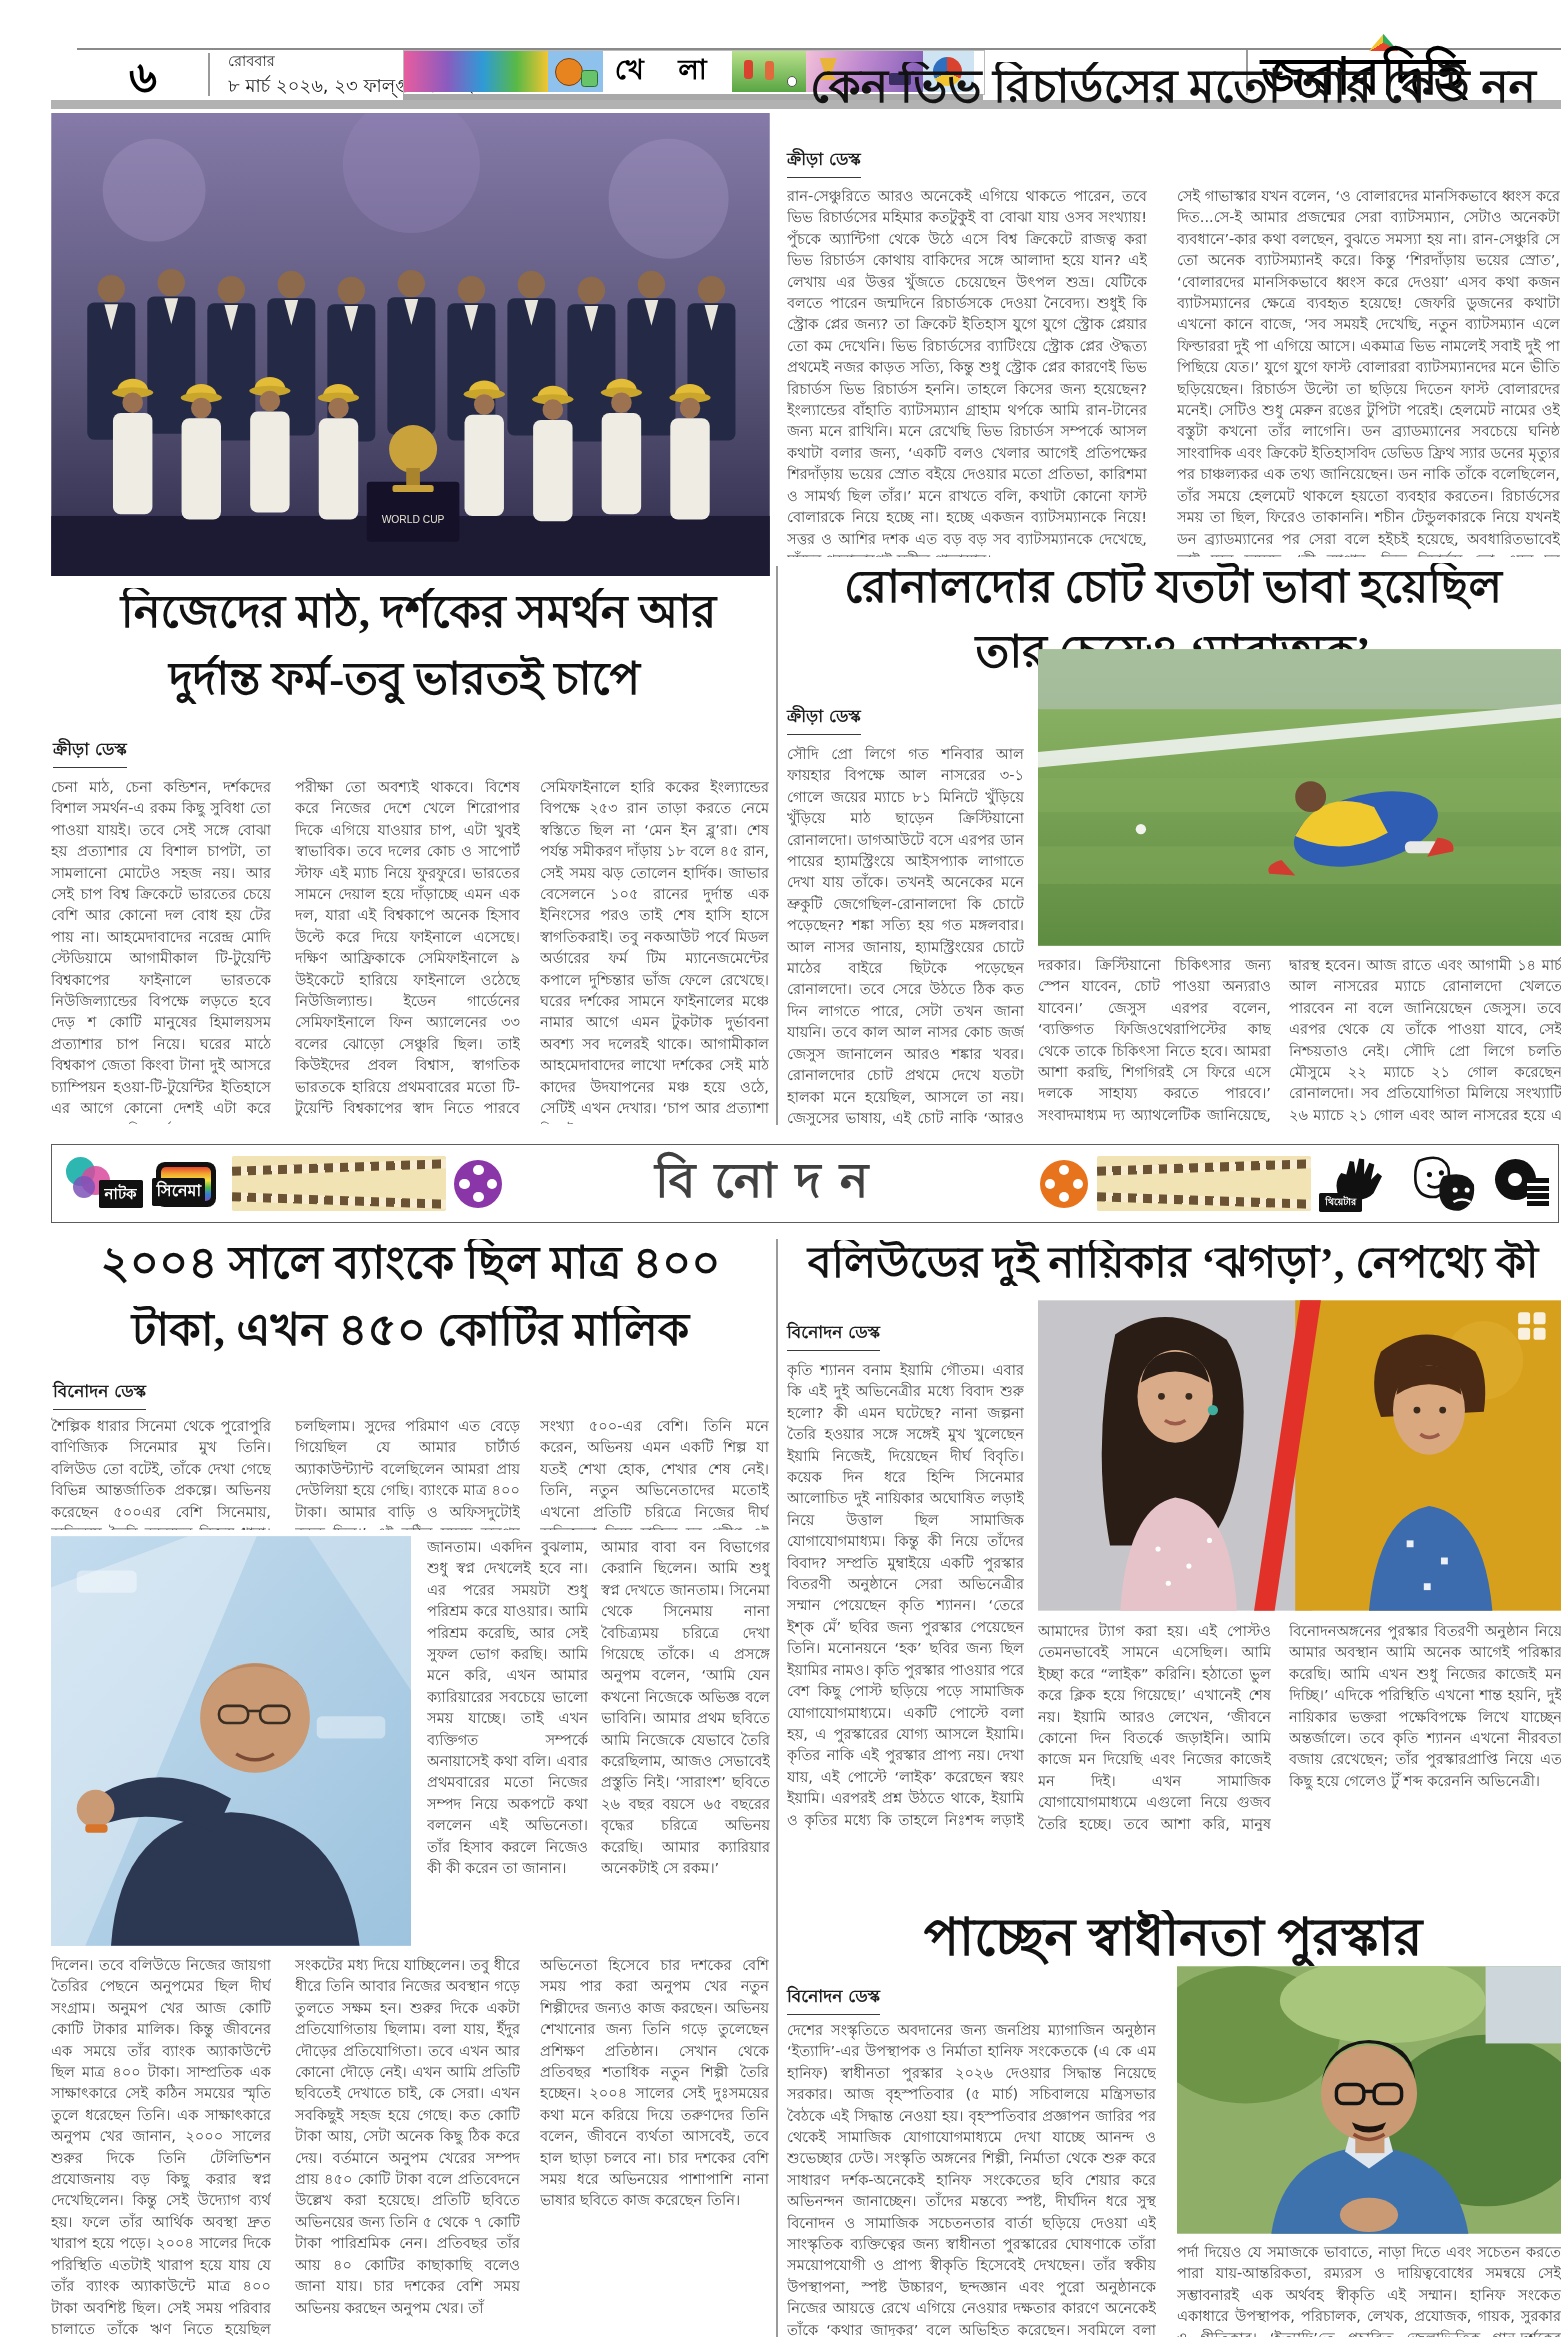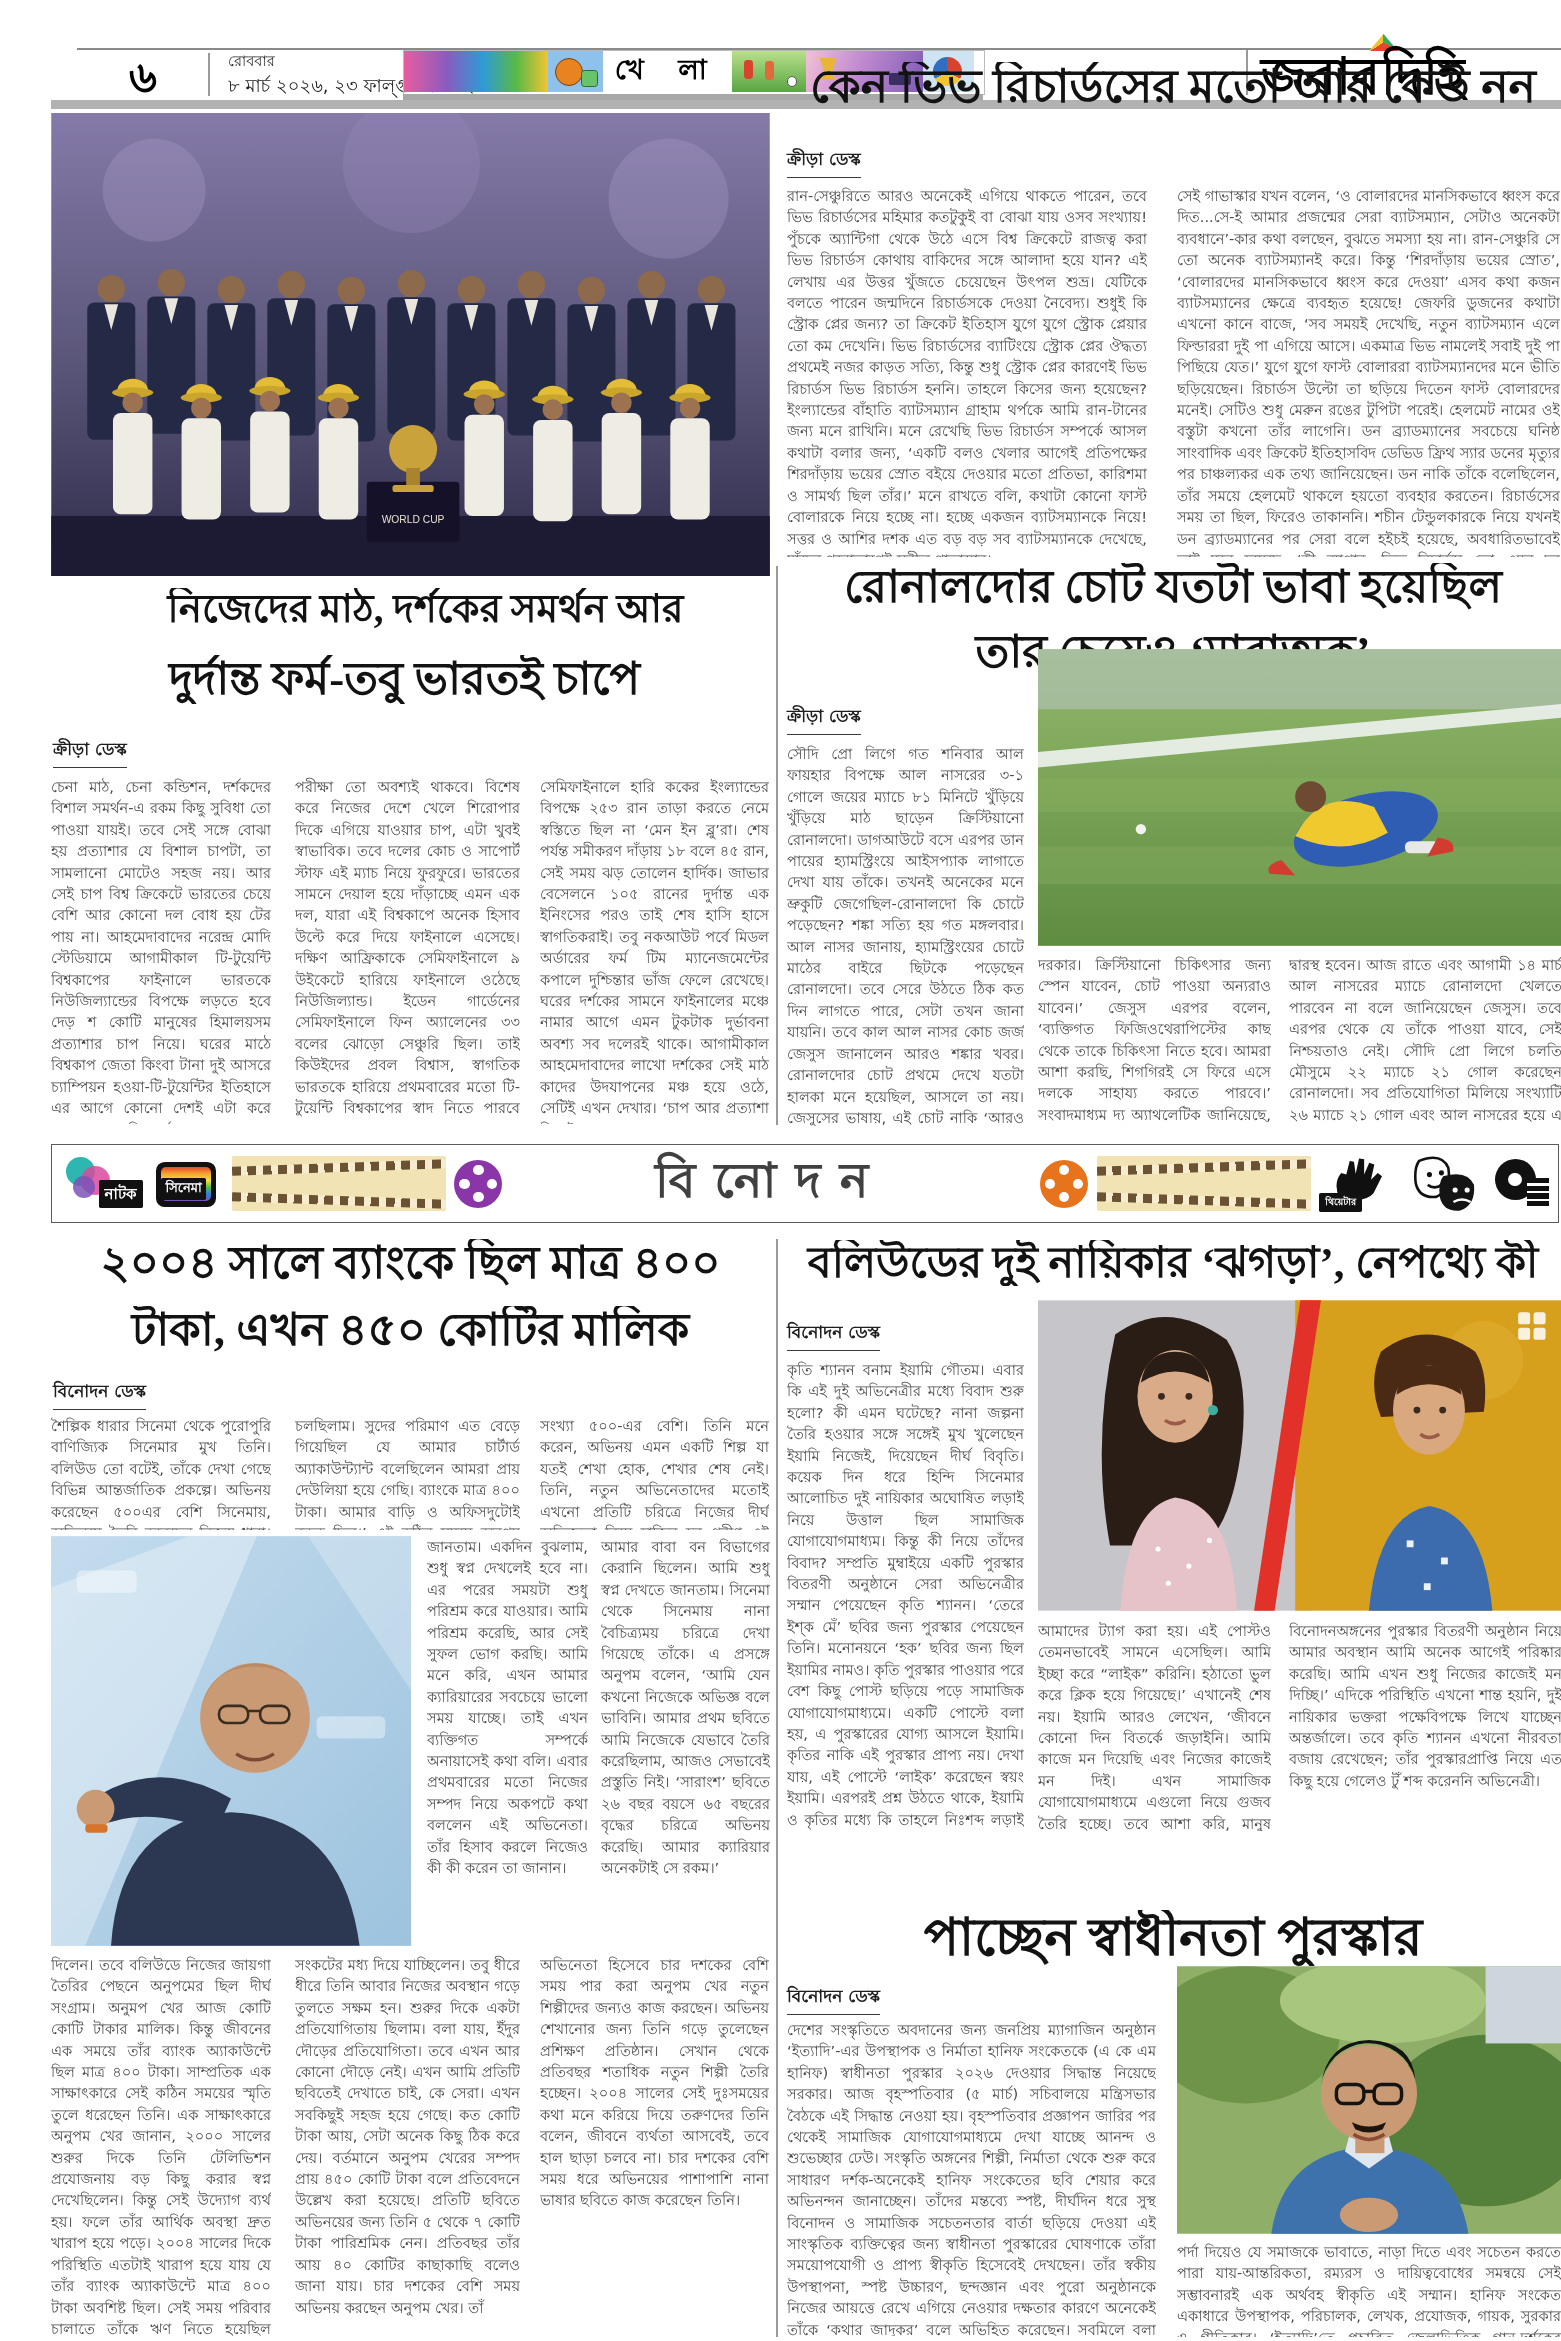--- a/index.html
+++ b/index.html
@@ -137,21 +137,21 @@
     </svg>
   </div>
 
   <div class="abs headline" style="left:785px;top:62px;width:776px;font-size:46px;">কেন ভিভ রিচার্ডসের মতো আর কেউ নন</div>
   <div class="abs" style="left:787px;top:146px;">
     <span class="byline">ক্রীড়া ডেস্ক</span>
   </div>
   <div class="abs bodytext" style="left:787px;top:185px;width:360px;height:372px;">রান-সেঞ্চুরিতে আরও অনেকেই এগিয়ে থাকতে পারেন, তবে ভিভ রিচার্ডসের মহিমার কতটুকুই বা বোঝা যায় ওসব সংখ্যায়! পুঁচকে অ্যান্টিগা থেকে উঠে এসে বিশ্ব ক্রিকেটে রাজত্ব করা ভিভ রিচার্ডস কোথায় বাকিদের সঙ্গে আলাদা হয়ে যান? এই লেখায় এর উত্তর খুঁজতে চেয়েছেন উৎপল শুভ্র। যেটিকে বলতে পারেন জন্মদিনে রিচার্ডসকে দেওয়া নৈবেদ্য। শুধুই কি স্ট্রোক প্লের জন্য? তা ক্রিকেট ইতিহাস যুগে যুগে স্ট্রোক প্লেয়ার তো কম দেখেনি। ভিভ রিচার্ডসের ব্যাটিংয়ে স্ট্রোক প্লের ঔদ্ধত্য প্রথমেই নজর কাড়ত সত্যি, কিন্তু শুধু স্ট্রোক প্লের কারণেই ভিভ রিচার্ডস ভিভ রিচার্ডস হননি। তাহলে কিসের জন্য হয়েছেন? ইংল্যান্ডের বাঁহাতি ব্যাটসম্যান গ্রাহাম থর্পকে আমি রান-টানের জন্য মনে রাখিনি। মনে রেখেছি ভিভ রিচার্ডস সম্পর্কে আসল কথাটা বলার জন্য, ‘একটি বলও খেলার আগেই প্রতিপক্ষের শিরদাঁড়ায় ভয়ের স্রোত বইয়ে দেওয়ার মতো প্রতিভা, কারিশমা ও সামর্থ্য ছিল তাঁর।’ মনে রাখতে বলি, কথাটা কোনো ফাস্ট বোলারকে নিয়ে হচ্ছে না। হচ্ছে একজন ব্যাটসম্যানকে নিয়ে! সত্তর ও আশির দশক এত বড় বড় সব ব্যাটসম্যানকে দেখেছে, যাঁদের পুরোভাগেই সুনীল গাভাস্কার।</div>
   <div class="abs bodytext" style="left:1177px;top:185px;width:383px;height:372px;">সেই গাভাস্কার যখন বলেন, ‘ও বোলারদের মানসিকভাবে ধ্বংস করে দিত...সে-ই আমার প্রজন্মের সেরা ব্যাটসম্যান, সেটাও অনেকটা ব্যবধানে’-কার কথা বলছেন, বুঝতে সমস্যা হয় না। রান-সেঞ্চুরি সে তো অনেক ব্যাটসম্যানই করে। কিন্তু ‘শিরদাঁড়ায় ভয়ের স্রোত’, ‘বোলারদের মানসিকভাবে ধ্বংস করে দেওয়া’ এসব কথা কজন ব্যাটসম্যানের ক্ষেত্রে ব্যবহৃত হয়েছে! জেফরি ডুজনের কথাটা এখনো কানে বাজে, ‘সব সময়ই দেখেছি, নতুন ব্যাটসম্যান এলে ফিল্ডাররা দুই পা এগিয়ে আসে। একমাত্র ভিভ নামলেই সবাই দুই পা পিছিয়ে যেত।’ যুগে যুগে ফাস্ট বোলাররা ব্যাটসম্যানদের মনে ভীতি ছড়িয়েছেন। রিচার্ডস উল্টো তা ছড়িয়ে দিতেন ফাস্ট বোলারদের মনেই। সেটিও শুধু মেরুন রঙের টুপিটা পরেই। হেলমেট নামের ওই বস্তুটা কখনো তাঁর লাগেনি। ডন ব্র্যাডম্যানের সবচেয়ে ঘনিষ্ঠ সাংবাদিক এবং ক্রিকেট ইতিহাসবিদ ডেভিড ফ্রিথ স্যার ডনের মৃত্যুর পর চাঞ্চল্যকর এক তথ্য জানিয়েছেন। ডন নাকি তাঁকে বলেছিলেন, তাঁর সময়ে হেলমেট থাকলে হয়তো ব্যবহার করতেন। রিচার্ডসের সময় তা ছিল, ফিরেও তাকাননি। শচীন টেন্ডুলকারকে নিয়ে যখনই ডন ব্র্যাডম্যানের পর সেরা বলে হইচই হয়েছে, অবধারিতভাবেই তাই মনে হয়েছে, ‘কী ব্যাপার, ভিভ রিচার্ডস তো এমন দূর অতীতের কেউ নন।</div>
 
-  <div class="abs headline" style="left:66px;top:588px;width:719px;font-size:39px;">নিজেদের মাঠ, দর্শকের সমর্থন আর</div>
+  <div class="abs headline" style="left:59px;top:588px;width:719px;font-size:45px;">নিজেদের মাঠ, দর্শকের সমর্থন আর</div>
   <div class="abs headline" style="left:45px;top:655px;width:719px;font-size:45px;">দুর্দান্ত ফর্ম-তবু ভারতই চাপে</div>
   <div class="abs" style="left:53px;top:736px;">
     <span class="byline">ক্রীড়া ডেস্ক</span>
   </div>
   <div class="abs bodytext" style="left:51px;top:776px;width:220px;height:348px;">চেনা মাঠ, চেনা কন্ডিশন, দর্শকদের বিশাল সমর্থন-এ রকম কিছু সুবিধা তো পাওয়া যায়ই। তবে সেই সঙ্গে বোঝা হয় প্রত্যাশার যে বিশাল চাপটা, তা সামলানো মোটেও সহজ নয়। আর সেই চাপ বিশ্ব ক্রিকেটে ভারতের চেয়ে বেশি আর কোনো দল বোধ হয় টের পায় না। আহমেদাবাদের নরেন্দ্র মোদি স্টেডিয়ামে আগামীকাল টি-টুয়েন্টি বিশ্বকাপের ফাইনালে ভারতকে নিউজিল্যান্ডের বিপক্ষে লড়তে হবে দেড় শ কোটি মানুষের হিমালয়সম প্রত্যাশার চাপ নিয়ে। ঘরের মাঠে বিশ্বকাপ জেতা কিংবা টানা দুই আসরে চ্যাম্পিয়ন হওয়া-টি-টুয়েন্টির ইতিহাসে এর আগে কোনো দেশই এটা করে দেখাতে পারেনি। সূর্যকুমার যাদবের দল দাঁড়িয়ে সেই ইতিহাসই বদলে দেওয়ার সামনে।</div>
   <div class="abs bodytext" style="left:295px;top:776px;width:225px;height:348px;">পরীক্ষা তো অবশ্যই থাকবে। বিশেষ করে নিজের দেশে খেলে শিরোপার দিকে এগিয়ে যাওয়ার চাপ, এটা খুবই স্বাভাবিক। তবে দলের কোচ ও সাপোর্ট স্টাফ এই ম্যাচ নিয়ে ফুরফুরে। ভারতের সামনে দেয়াল হয়ে দাঁড়াচ্ছে এমন এক দল, যারা এই বিশ্বকাপে অনেক হিসাব উল্টে করে দিয়ে ফাইনালে এসেছে। দক্ষিণ আফ্রিকাকে সেমিফাইনালে ৯ উইকেটে হারিয়ে ফাইনালে ওঠেছে নিউজিল্যান্ড। ইডেন গার্ডেনের সেমিফাইনালে ফিন অ্যালেনের ৩৩ বলের ঝোড়ো সেঞ্চুরি ছিল। তাই কিউইদের প্রবল বিশ্বাস, স্বাগতিক ভারতকে হারিয়ে প্রথমবারের মতো টি-টুয়েন্টি বিশ্বকাপের স্বাদ নিতে পারবে তারা।</div>
   <div class="abs bodytext" style="left:540px;top:776px;width:229px;height:348px;">সেমিফাইনালে হারি ককের ইংল্যান্ডের বিপক্ষে ২৫৩ রান তাড়া করতে নেমে স্বস্তিতে ছিল না ‘মেন ইন ব্লু’রা। শেষ পর্যন্ত সমীকরণ দাঁড়ায় ১৮ বলে ৪৫ রান, সেই সময় ঝড় তোলেন হার্দিক। জাভার বেসেলনে ১০৫ রানের দুর্দান্ত এক ইনিংসের পরও তাই শেষ হাসি হাসে স্বাগতিকরাই। তবু নকআউট পর্বে মিডল অর্ডারের ফর্ম টিম ম্যানেজমেন্টের কপালে দুশ্চিন্তার ভাঁজ ফেলে রেখেছে। ঘরের দর্শকের সামনে ফাইনালের মঞ্চে নামার আগে এমন টুকটাক দুর্ভাবনা অবশ্য সব দলেরই থাকে। আগামীকাল আহমেদাবাদের লাখো দর্শকের সেই মাঠ কাদের উদযাপনের মঞ্চ হয়ে ওঠে, সেটিই এখন দেখার। ‘চাপ আর প্রত্যাশা নিয়েই তো বড় দল খেলে’-বলছে ভারতীয় শিবির।</div>
 
   <div class="abs vrule" style="left:776px;top:566px;height:559px;"></div>
   <div class="abs headline" style="left:785px;top:563px;width:776px;font-size:45px;">রোনালদোর চোট যতটা ভাবা হয়েছিল</div>
@@ -191,21 +191,21 @@
   <div class="abs band" style="left:51px;top:1144px;width:1508px;height:79px;">
     <div style="position:relative;width:82px;height:60px;flex:0 0 auto;">
       <span style="position:absolute;left:5.1px;top:3.4px;width:29px;height:29px;border-radius:50%;background:#2eb6b0;"></span>
       <span style="position:absolute;left:20.6px;top:12px;width:29px;height:29px;border-radius:50%;background:#d84a9e;opacity:.85;"></span>
       <span style="position:absolute;left:12px;top:22px;width:22px;height:22px;border-radius:50%;background:#7d52b8;opacity:.85;"></span>
       <span class="chip" style="position:absolute;right:0;bottom:5.1px;">নাটক</span>
     </div>
     <div style="position:relative;width:72px;height:60px;flex:0 0 auto;">
       <span style="position:absolute;left:5.1px;top:8.6px;width:60px;height:45px;border-radius:8.6px;background:#111;"></span>
       <span style="position:absolute;left:10.3px;top:13.7px;width:50px;height:34px;border-radius:5.1px;background:linear-gradient(180deg,#e8452f,#f2a530,#f2e23a,#57b948,#2e7fd6,#7d52b8);"></span>
-      <span class="chip" style="position:absolute;left:10px;top:24px;font-size:13px;padding:0.9px 4.3px;">সিনেমা</span>
+      <span class="chip" style="position:absolute;left:1px;top:24px;font-size:16px;padding:0.9px 4.3px;">সিনেমা</span>
     </div>
     <div class="filmstrip" style="width:214px;"></div>
     <div class="reel" style="background:#8a35a8;">
         <i></i>
         <i></i>
         <i></i>
         <i></i>
       </div>
     <div style="flex:1;text-align:center;">
       <span class="band-title">বিনোদন</span>

